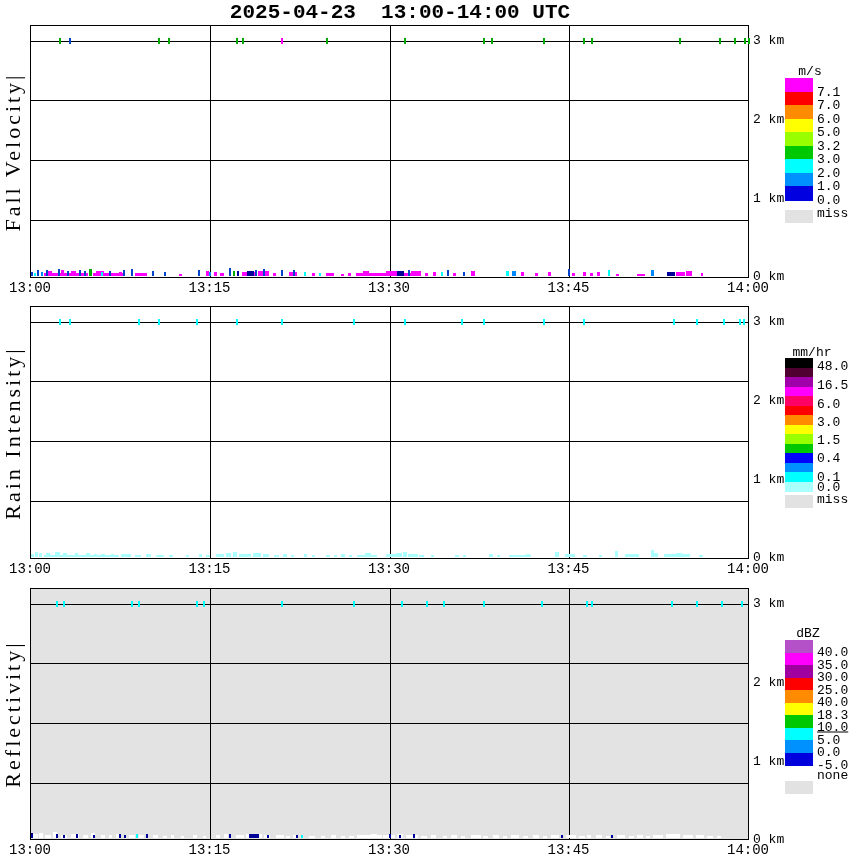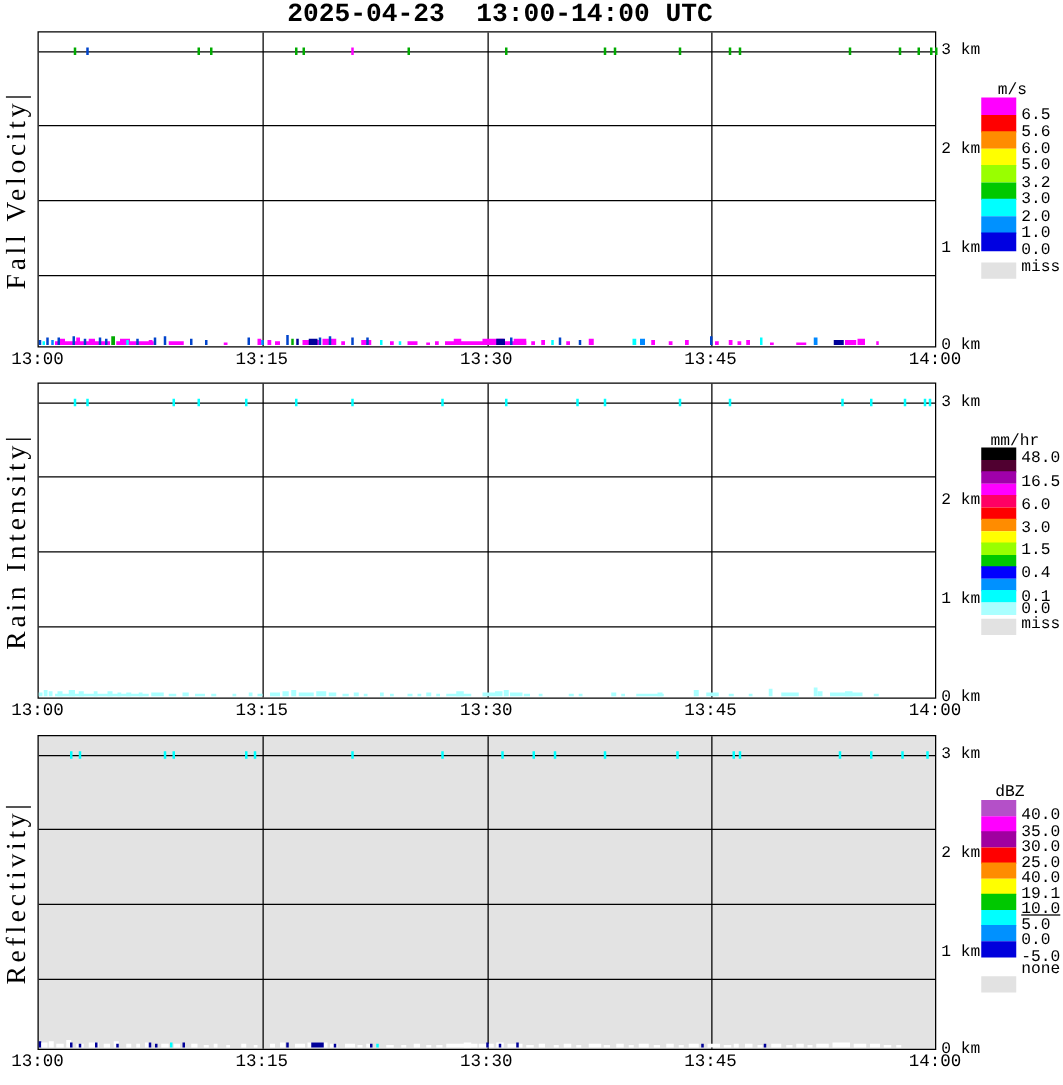--- a/index.html
+++ b/index.html
@@ -369,22 +369,22 @@
       <div class="cb-title" style="left: 810px; top: 64px;">m/s</div>
       <div class="cb-block" style="top: 78px; height: 14.06px; background: rgb(255, 0, 255);"></div>
       <div class="cb-block" style="top: 91.56px; height: 14.06px; background: rgb(255, 0, 0);"></div>
       <div class="cb-block" style="top: 105.12px; height: 14.06px; background: rgb(255, 140, 0);"></div>
       <div class="cb-block" style="top: 118.68px; height: 14.06px; background: rgb(255, 255, 0);"></div>
       <div class="cb-block" style="top: 132.24px; height: 14.06px; background: rgb(153, 255, 0);"></div>
       <div class="cb-block" style="top: 145.8px; height: 14.06px; background: rgb(0, 200, 0);"></div>
       <div class="cb-block" style="top: 159.36px; height: 14.06px; background: rgb(0, 255, 255);"></div>
       <div class="cb-block" style="top: 172.92px; height: 14.06px; background: rgb(0, 145, 255);"></div>
       <div class="cb-block" style="top: 186.48px; height: 14.06px; background: rgb(0, 0, 225);"></div>
-      <div class="cb-lab" style="top: 92px;">6.5</div>
-      <div class="cb-lab" style="top: 105px;">5.6</div>
+      <div class="cb-lab" style="top: 92px;">7.1</div>
+      <div class="cb-lab" style="top: 105px;">7.0</div>
       <div class="cb-lab" style="top: 119px;">6.0</div>
       <div class="cb-lab" style="top: 132px;">5.0</div>
       <div class="cb-lab" style="top: 146px;">3.2</div>
       <div class="cb-lab" style="top: 159px;">3.0</div>
       <div class="cb-lab" style="top: 173px;">2.0</div>
       <div class="cb-lab" style="top: 186px;">1.0</div>
       <div class="cb-lab" style="top: 200px;">0.0</div>
       <div class="cb-block" style="top: 210px; height: 13px; background: rgb(226, 226, 226);"></div>
       <div class="cb-lab" style="top: 213px;">miss</div>
       <div class="cb-title" style="left: 812px; top: 345px;">mm/hr</div>
@@ -421,21 +421,21 @@
       <div class="cb-block" style="top: 702.5px; height: 13px; background: rgb(255, 255, 0);"></div>
       <div class="cb-block" style="top: 715px; height: 13px; background: rgb(0, 200, 0);"></div>
       <div class="cb-block" style="top: 727.5px; height: 13px; background: rgb(0, 255, 255);"></div>
       <div class="cb-block" style="top: 740px; height: 13px; background: rgb(0, 145, 255);"></div>
       <div class="cb-block" style="top: 752.5px; height: 13px; background: rgb(0, 0, 220);"></div>
       <div class="cb-lab" style="top: 652px;">40.0</div>
       <div class="cb-lab" style="top: 665px;">35.0</div>
       <div class="cb-lab" style="top: 677px;">30.0</div>
       <div class="cb-lab" style="top: 690px;">25.0</div>
       <div class="cb-lab" style="top: 702px;">40.0</div>
-      <div class="cb-lab" style="top: 715px;">19.1</div>
+      <div class="cb-lab" style="top: 715px;">18.3</div>
       <div class="cb-lab" style="top: 727px; text-decoration: underline;">10.0</div>
       <div class="cb-lab" style="top: 740px;">5.0</div>
       <div class="cb-lab" style="top: 752px;">0.0</div>
       <div class="cb-lab" style="top: 765px;">-5.0</div>
       <div class="cb-block" style="top: 781px; height: 13px; background: rgb(226, 226, 226);"></div>
       <div class="cb-lab" style="top: 775px;">none</div>
     </div>
 </div>
 
 </body></html>

